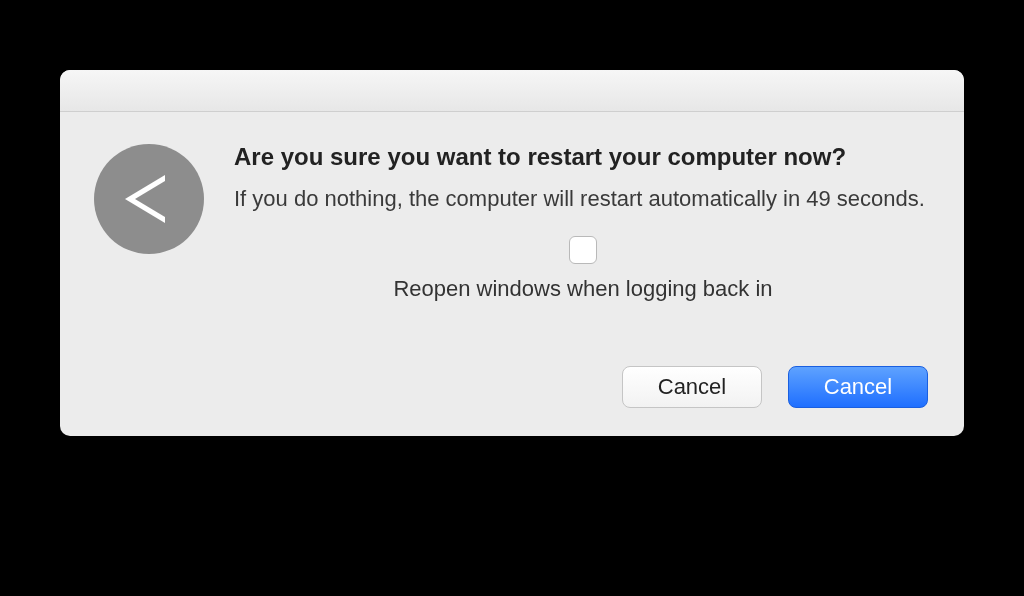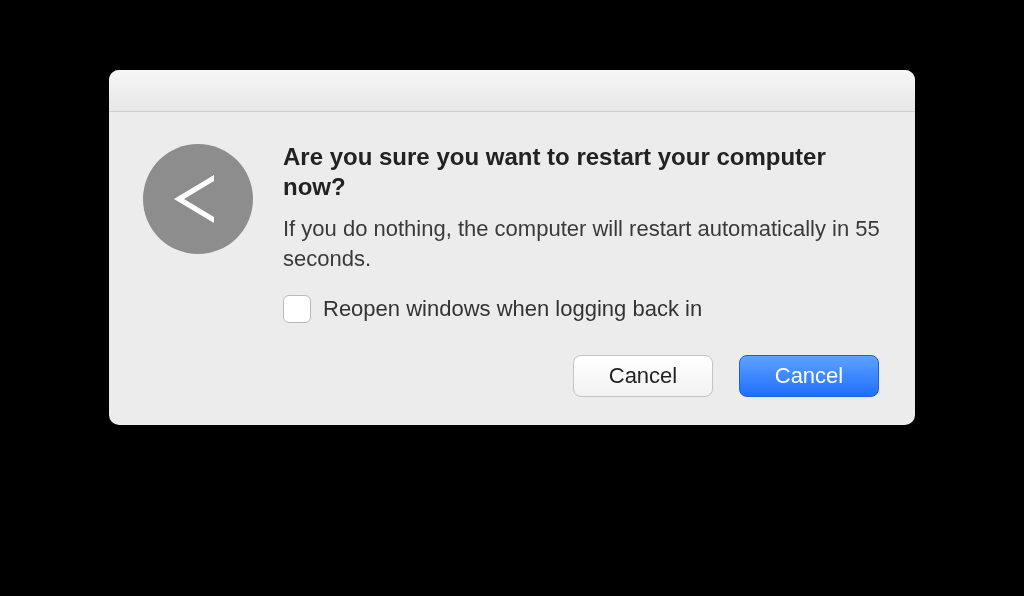--- a/index.html
+++ b/index.html
@@ -7,21 +7,21 @@
       width: 1024px;
       height: 596px;
       background: #000;
       font-family: -apple-system, "Helvetica Neue", Helvetica, Arial, sans-serif;
       display: flex;
       align-items: flex-start;
       justify-content: center;
       padding-top: 70px;
     }
     .dialog {
-      width: 806px;
+      width: 904px;
       background: #ececec;
       border-radius: 10px;
       box-shadow: 0 22px 60px rgba(0,0,0,0.5), 0 0 0 1px rgba(0,0,0,0.08);
       overflow: hidden;
     }
     .titlebar {
       height: 42px;
       background: linear-gradient(#f6f6f6, #e7e7e7);
       border-bottom: 1px solid #cfcfcf;
     }
@@ -78,20 +78,21 @@
       font-size: 22px;
       color: #3a3a3a;
       line-height: 1.35;
       margin-bottom: 22px;
     }
     .checkrow {
       display: flex;
       align-items: center;
       gap: 12px;
       margin-bottom: 32px;
+      flex-direction: column;
     }
     .checkbox {
       width: 28px;
       height: 28px;
       background: #fff;
       border: 1px solid #b9b9b9;
       border-radius: 6px;
       box-shadow: inset 0 1px 0 rgba(255,255,255,0.7);
     }
     .checklabel {
@@ -108,20 +109,21 @@
       min-width: 140px;
       height: 42px;
       padding: 12px 22px;
       border-radius: 8px;
       font-size: 22px;
       font-weight: 400;
       display: flex;
       align-items: center;
       justify-content: center;
       cursor: default;
+      margin-top: 32px;
     }
     .btn-cancel {
       background: linear-gradient(#ffffff, #f2f2f2);
       border: 1px solid #c5c5c5;
       color: #222;
     }
     .btn-primary {
       background: linear-gradient(#5ea2ff, #1f6fff);
       border: 1px solid #1a5fe0;
       color: #fff;
@@ -133,21 +135,21 @@
 <div class="dialog">
   <div class="titlebar"></div>
   <div class="content">
     <div class="iconwrap">
       <div class="restart-icon">
         <div class="triangle"></div>
       </div>
     </div>
     <div class="textcol">
       <div class="heading">Are you sure you want to restart your computer now?</div>
-      <div class="subtext">If you do nothing, the computer will restart automatically in 55 seconds.</div>
+      <div class="subtext">If you do nothing, the computer will restart automatically in 49 seconds.</div>
       <div class="checkrow">
         <div class="checkbox"></div>
         <div class="checklabel">Reopen windows when logging back in</div>
       </div>
       <div class="buttons">
         <div class="btn btn-cancel">Cancel</div>
         <div class="btn btn-primary">Cancel</div>
       </div>
     </div>
   </div>

